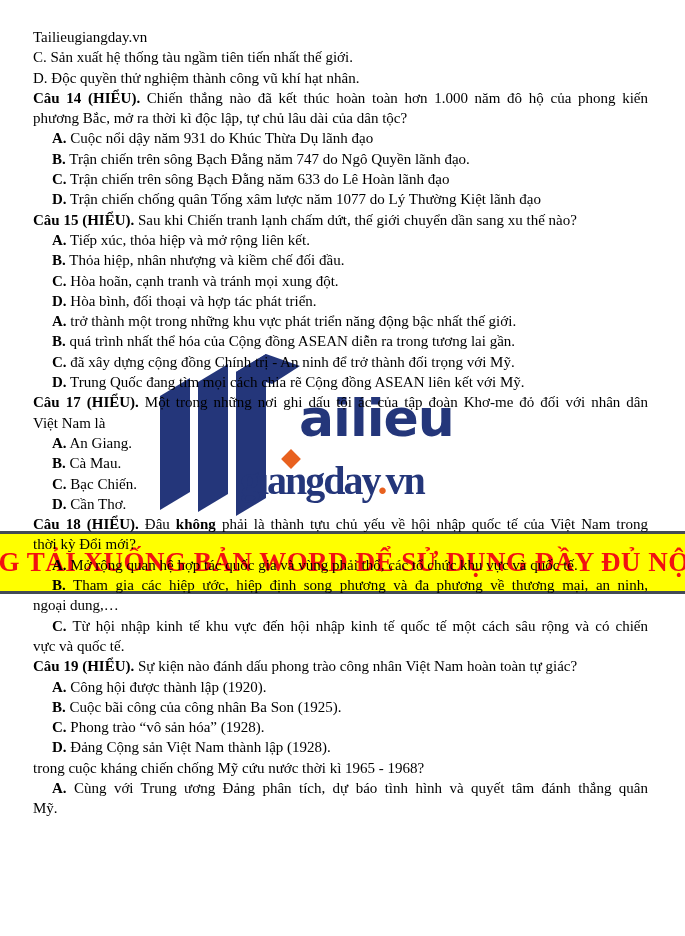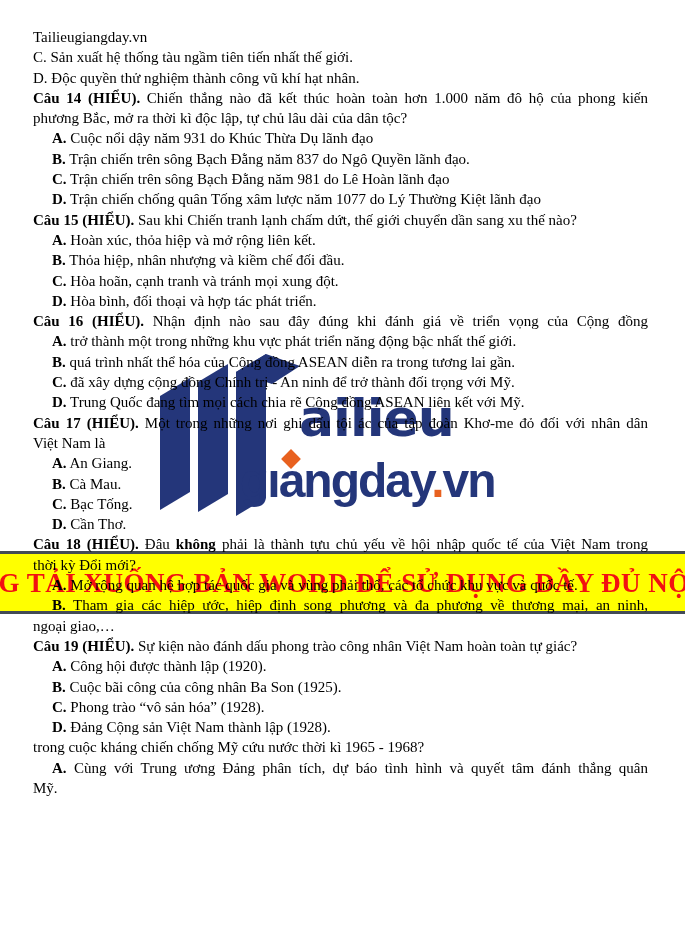--- a/index.html
+++ b/index.html
@@ -11,22 +11,22 @@
   
   .watermark{position:absolute;inset:0;z-index:0;}
   .wm-book{position:absolute;left:150px;top:344px;}
   .wm-ailieu{
     position:absolute;left:299px;top:388px;
     font-family:"DejaVu Sans","Liberation Sans",sans-serif;font-weight:bold;
     font-size:52px;line-height:60px;color:#24367a;letter-spacing:-1px;
   }
   .wm-brand{
     position:absolute;left:240px;top:446px;
-    font-family:Liberation Sans, sans-serif;font-weight:bold;
-    font-size:48px;line-height:70px;color:#24367a;letter-spacing:-2px;white-space:nowrap;
+    font-family:Liberation Serif, serif;font-weight:bold;
+    font-size:40px;line-height:70px;color:#24367a;letter-spacing:-2px;white-space:nowrap;
   }
   .wm-dot{color:#e8611f;}
   .wm-diamond{
     position:absolute;left:284px;top:452px;width:14px;height:14px;
     background:#e8611f;transform:rotate(45deg);
   }
   
   .doc{position:relative;z-index:1;padding:27px 37px 0 33px;}
   .doc p{margin:0;}
   .intro{margin-left:5px;margin-bottom:3px;}
@@ -72,70 +72,71 @@
     <p class="intro">Tailieugiangday.vn</p>
     <p class="intro">C. Sản xuất hệ thống tàu ngầm tiên tiến nhất thế giới.</p>
     <p class="intro">D. Độc quyền thử nghiệm thành công vũ khí hạt nhân.</p>
 
     <div>
       <p>
         <span class="l1"><span class="lbl">Câu 14 (HIỂU).</span> <span>Chiến thắng nào đã kết thúc hoàn toàn hơn 1.000 năm đô hộ của phong kiến</span></span>
         <span class="l2">phương Bắc, mở ra thời kì độc lập, tự chủ lâu dài của dân tộc?</span>
       </p>
       <p class="opt"><span class="lbl">A.</span> <span>Cuộc nổi dậy năm 931 do Khúc Thừa Dụ lãnh đạo</span></p>
-      <p class="opt"><span class="lbl">B.</span> <span>Trận chiến trên sông Bạch Đằng năm 837 do Ngô Quyền lãnh đạo.</span></p>
-      <p class="opt"><span class="lbl">C.</span> <span>Trận chiến trên sông Bạch Đằng năm 981 do Lê Hoàn lãnh đạo</span></p>
+      <p class="opt"><span class="lbl">B.</span> <span>Trận chiến trên sông Bạch Đằng năm 747 do Ngô Quyền lãnh đạo.</span></p>
+      <p class="opt"><span class="lbl">C.</span> <span>Trận chiến trên sông Bạch Đằng năm 633 do Lê Hoàn lãnh đạo</span></p>
       <p class="opt"><span class="lbl">D.</span> <span>Trận chiến chống quân Tống xâm lược năm 1077 do Lý Thường Kiệt lãnh đạo</span></p>
     </div>
 
     <div>
       <p><span class="lbl">Câu 15 (HIỂU).</span> <span>Sau khi Chiến tranh lạnh chấm dứt, thế giới chuyển dần sang xu thế nào?</span></p>
-      <p class="opt"><span class="lbl">A.</span> <span>Hoàn xúc, thỏa hiệp và mở rộng liên kết.</span></p>
+      <p class="opt"><span class="lbl">A.</span> <span>Tiếp xúc, thỏa hiệp và mở rộng liên kết.</span></p>
       <p class="opt"><span class="lbl">B.</span> <span>Thỏa hiệp, nhân nhượng và kiềm chế đối đầu.</span></p>
       <p class="opt"><span class="lbl">C.</span> <span>Hòa hoãn, cạnh tranh và tránh mọi xung đột.</span></p>
       <p class="opt"><span class="lbl">D.</span> <span>Hòa bình, đối thoại và hợp tác phát triển.</span></p>
     </div>
 
     <div>
       <p>
-        <span class="l1"><span class="lbl">Câu 16 (HIỂU).</span> <span>Nhận định nào sau đây đúng khi đánh giá về triển vọng của Cộng đồng</span></span>
       </p>
       <p class="opt"><span class="lbl">A.</span> <span>trở thành một trong những khu vực phát triển năng động bậc nhất thế giới.</span></p>
       <p class="opt"><span class="lbl">B.</span> <span>quá trình nhất thể hóa của Cộng đồng ASEAN diễn ra trong tương lai gần.</span></p>
       <p class="opt"><span class="lbl">C.</span> <span>đã xây dựng cộng đồng Chính trị - An ninh để trở thành đối trọng với Mỹ.</span></p>
       <p class="opt"><span class="lbl">D.</span> <span>Trung Quốc đang tìm mọi cách chia rẽ Cộng đồng ASEAN liên kết với Mỹ.</span></p>
     </div>
 
     <div>
       <p>
         <span class="l1"><span class="lbl">Câu 17 (HIỂU).</span> <span>Một trong những nơi ghi dấu tội ác của tập đoàn Khơ-me đỏ đối với nhân dân</span></span>
         <span class="l2">Việt Nam là</span>
       </p>
       <p class="opt"><span class="lbl">A.</span> <span>An Giang.</span></p>
       <p class="opt"><span class="lbl">B.</span> <span>Cà Mau.</span></p>
-      <p class="opt"><span class="lbl">C.</span> <span>Bạc Tống.</span></p>
+      <p class="opt"><span class="lbl">C.</span> <span>Bạc Chiến.</span></p>
       <p class="opt"><span class="lbl">D.</span> <span>Cần Thơ.</span></p>
     </div>
 
     <div class="q18">
       <div class="banner">
         <span class="banner-text">ÒNG TẢI XUỐNG BẢN WORD ĐỂ SỬ DỤNG ĐẦY ĐỦ NỘI D</span>
       </div>
       <p>
         <span class="l1"><span class="lbl">Câu 18 (HIỂU).</span> <span>Đâu </span><b>không</b><span> phải là thành tựu chủ yếu về hội nhập quốc tế của Việt Nam trong</span></span>
         <span class="l2">thời kỳ Đổi mới?</span>
       </p>
       <p class="opt"><span class="lbl">A.</span> <span>Mở rộng quan hệ hợp tác quốc gia và vùng phải thổ, các tổ chức khu vực và quốc tế.</span></p>
       <p>
         <span class="l1 ind"><span class="lbl">B.</span> <span>Tham gia các hiệp ước, hiệp định song phương và đa phương về thương mại, an ninh,</span></span>
-        <span class="l2">ngoại giao,…</span>
+        <span class="l2">ngoại dung,…</span>
       </p>
       <p>
+        <span class="l1 ind"><span class="lbl">C.</span> <span>Từ hội nhập kinh tế khu vực đến hội nhập kinh tế quốc tế một cách sâu rộng và có chiến</span></span>
       </p>
       <p>
+        <span class="l2">vực và quốc tế.</span>
       </p>
     </div>
 
     <div>
       <p><span class="lbl">Câu 19 (HIỂU).</span> <span>Sự kiện nào đánh dấu phong trào công nhân Việt Nam hoàn toàn tự giác?</span></p>
       <p class="opt"><span class="lbl">A.</span> <span>Công hội được thành lập (1920).</span></p>
       <p class="opt"><span class="lbl">B.</span> <span>Cuộc bãi công của công nhân Ba Son (1925).</span></p>
       <p class="opt"><span class="lbl">C.</span> <span>Phong trào “vô sản hóa” (1928).</span></p>
       <p class="opt"><span class="lbl">D.</span> <span>Đảng Cộng sản Việt Nam thành lập (1928).</span></p>
     </div>

